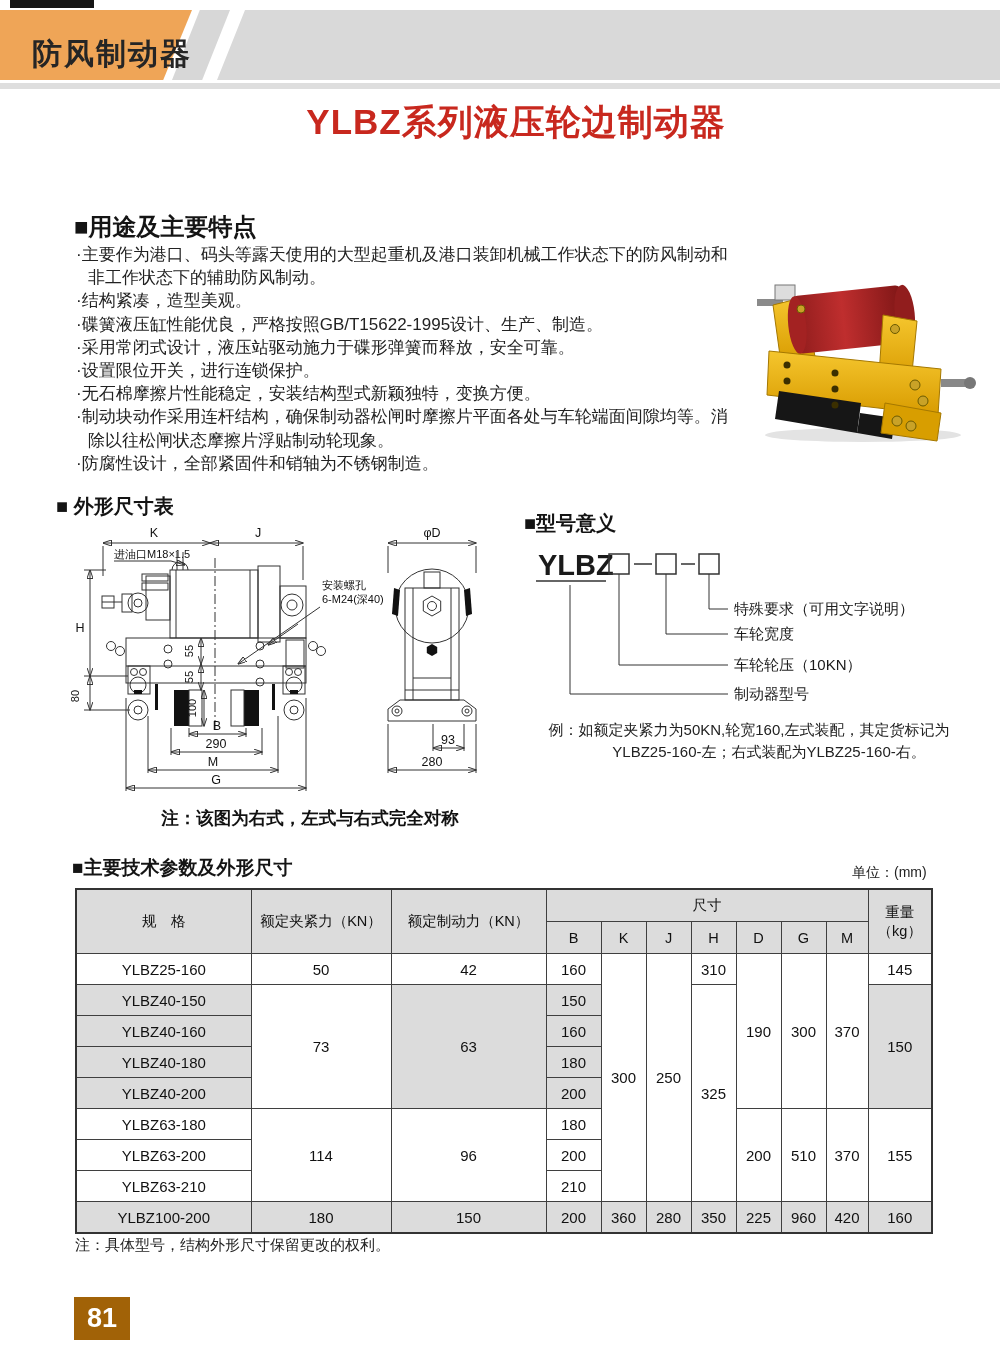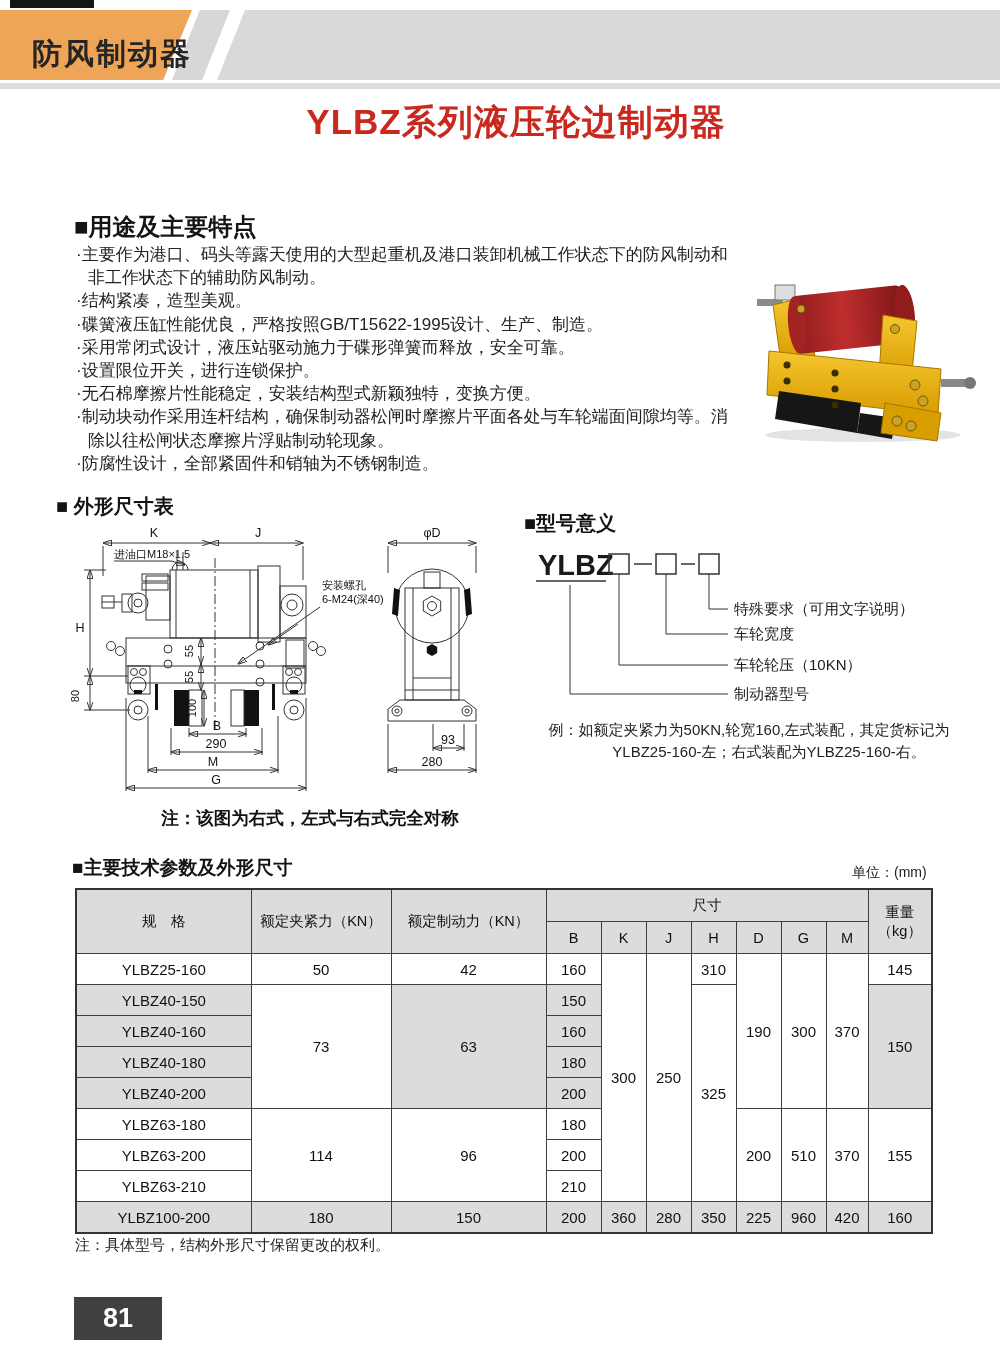--- a/index.html
+++ b/index.html
@@ -45,21 +45,21 @@
   .unit-note{position:absolute;left:852px;top:864px;font-size:14px;color:#222;}
   table.spec{position:absolute;left:75px;top:888px;width:856px;border-collapse:collapse;
         table-layout:fixed;border:2px solid #333;}
   table.spec th,table.spec td{border:1px solid #3f3f3f;text-align:center;vertical-align:middle;
         padding:0;font-size:15px;font-weight:normal;color:#111;background:#fff;}
   table.spec th{font-size:14.5px;height:31px;}
   table.spec td{height:30px;}
   .g{background:#dcdcdc !important;}
   .table-note{position:absolute;left:75px;top:1236px;font-size:15px;color:#222;}
   
-  .page-number{position:absolute;left:74px;top:1297px;width:88px;height:43px;background:#404040;
+  .page-number{position:absolute;left:74px;top:1297px;width:56px;height:43px;background:#a16207;
         color:#fff;font-size:27px;font-weight:bold;text-align:center;line-height:43px;}
 </style>
 </head>
 <body>
 
 <div class="page">
 
   <div class="top-black-bar"></div>
   <div class="banner-orange"></div>
   <div class="banner-stripe"></div>

